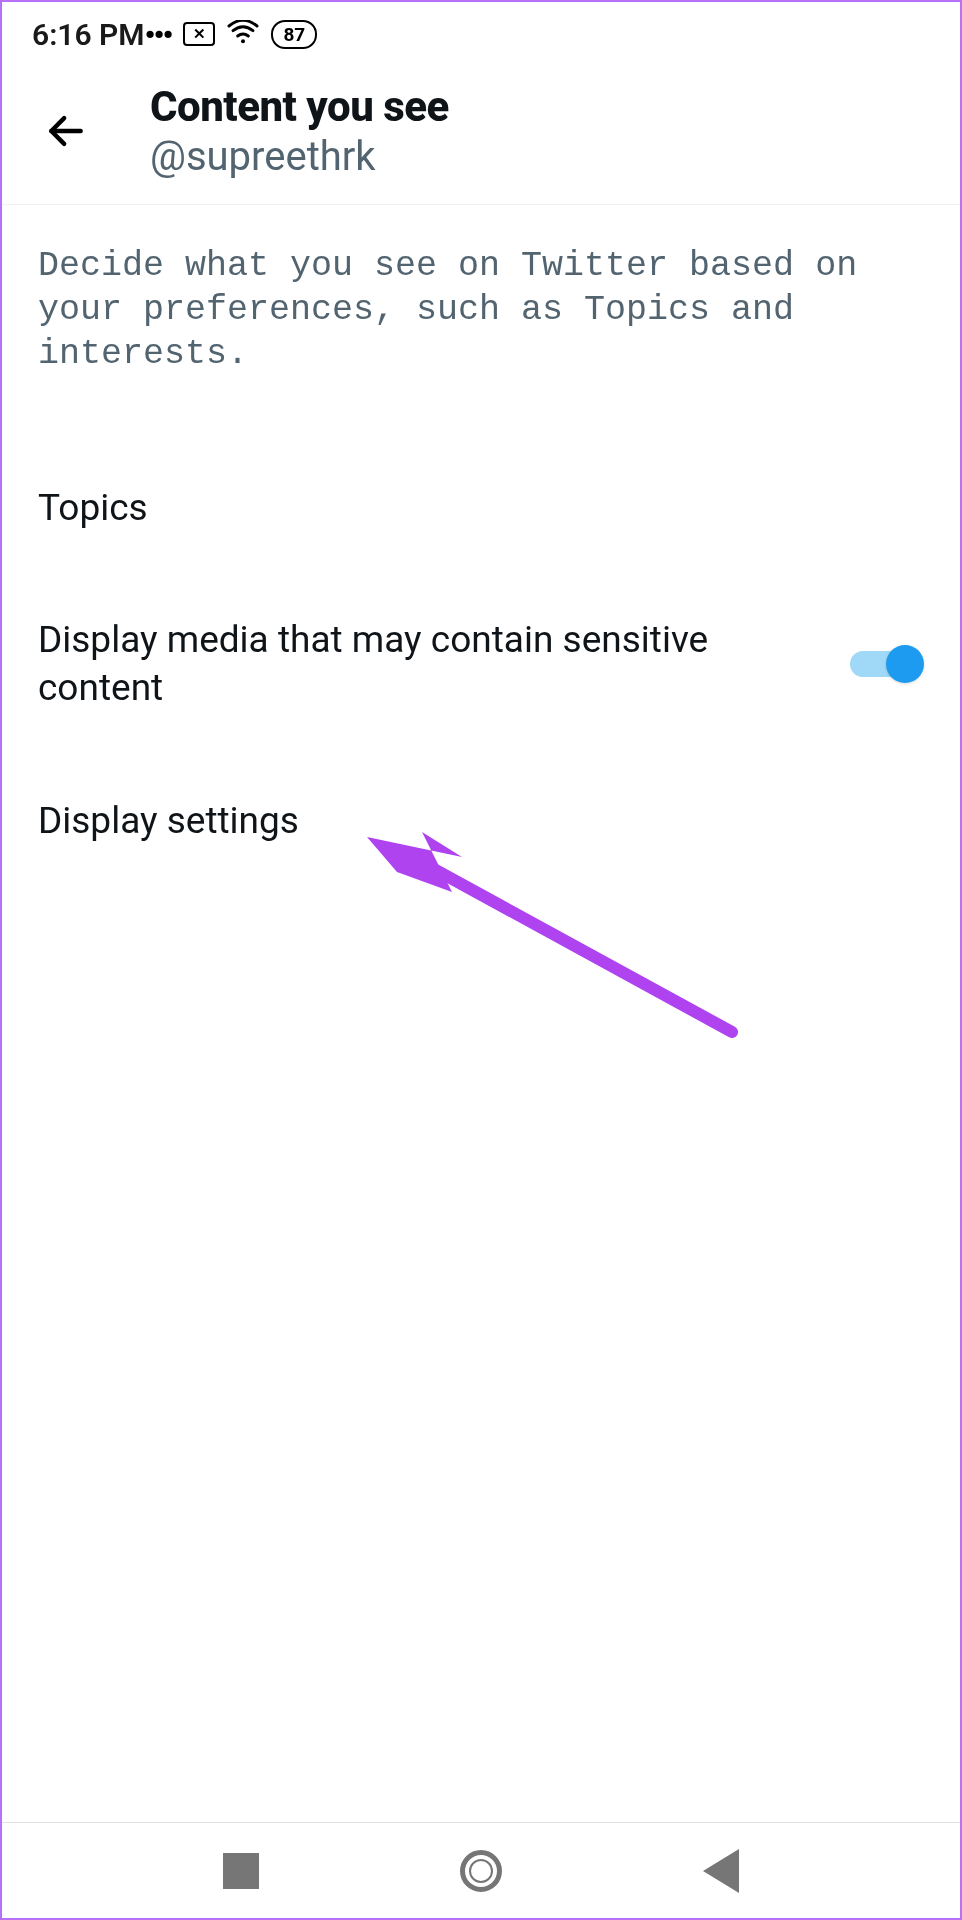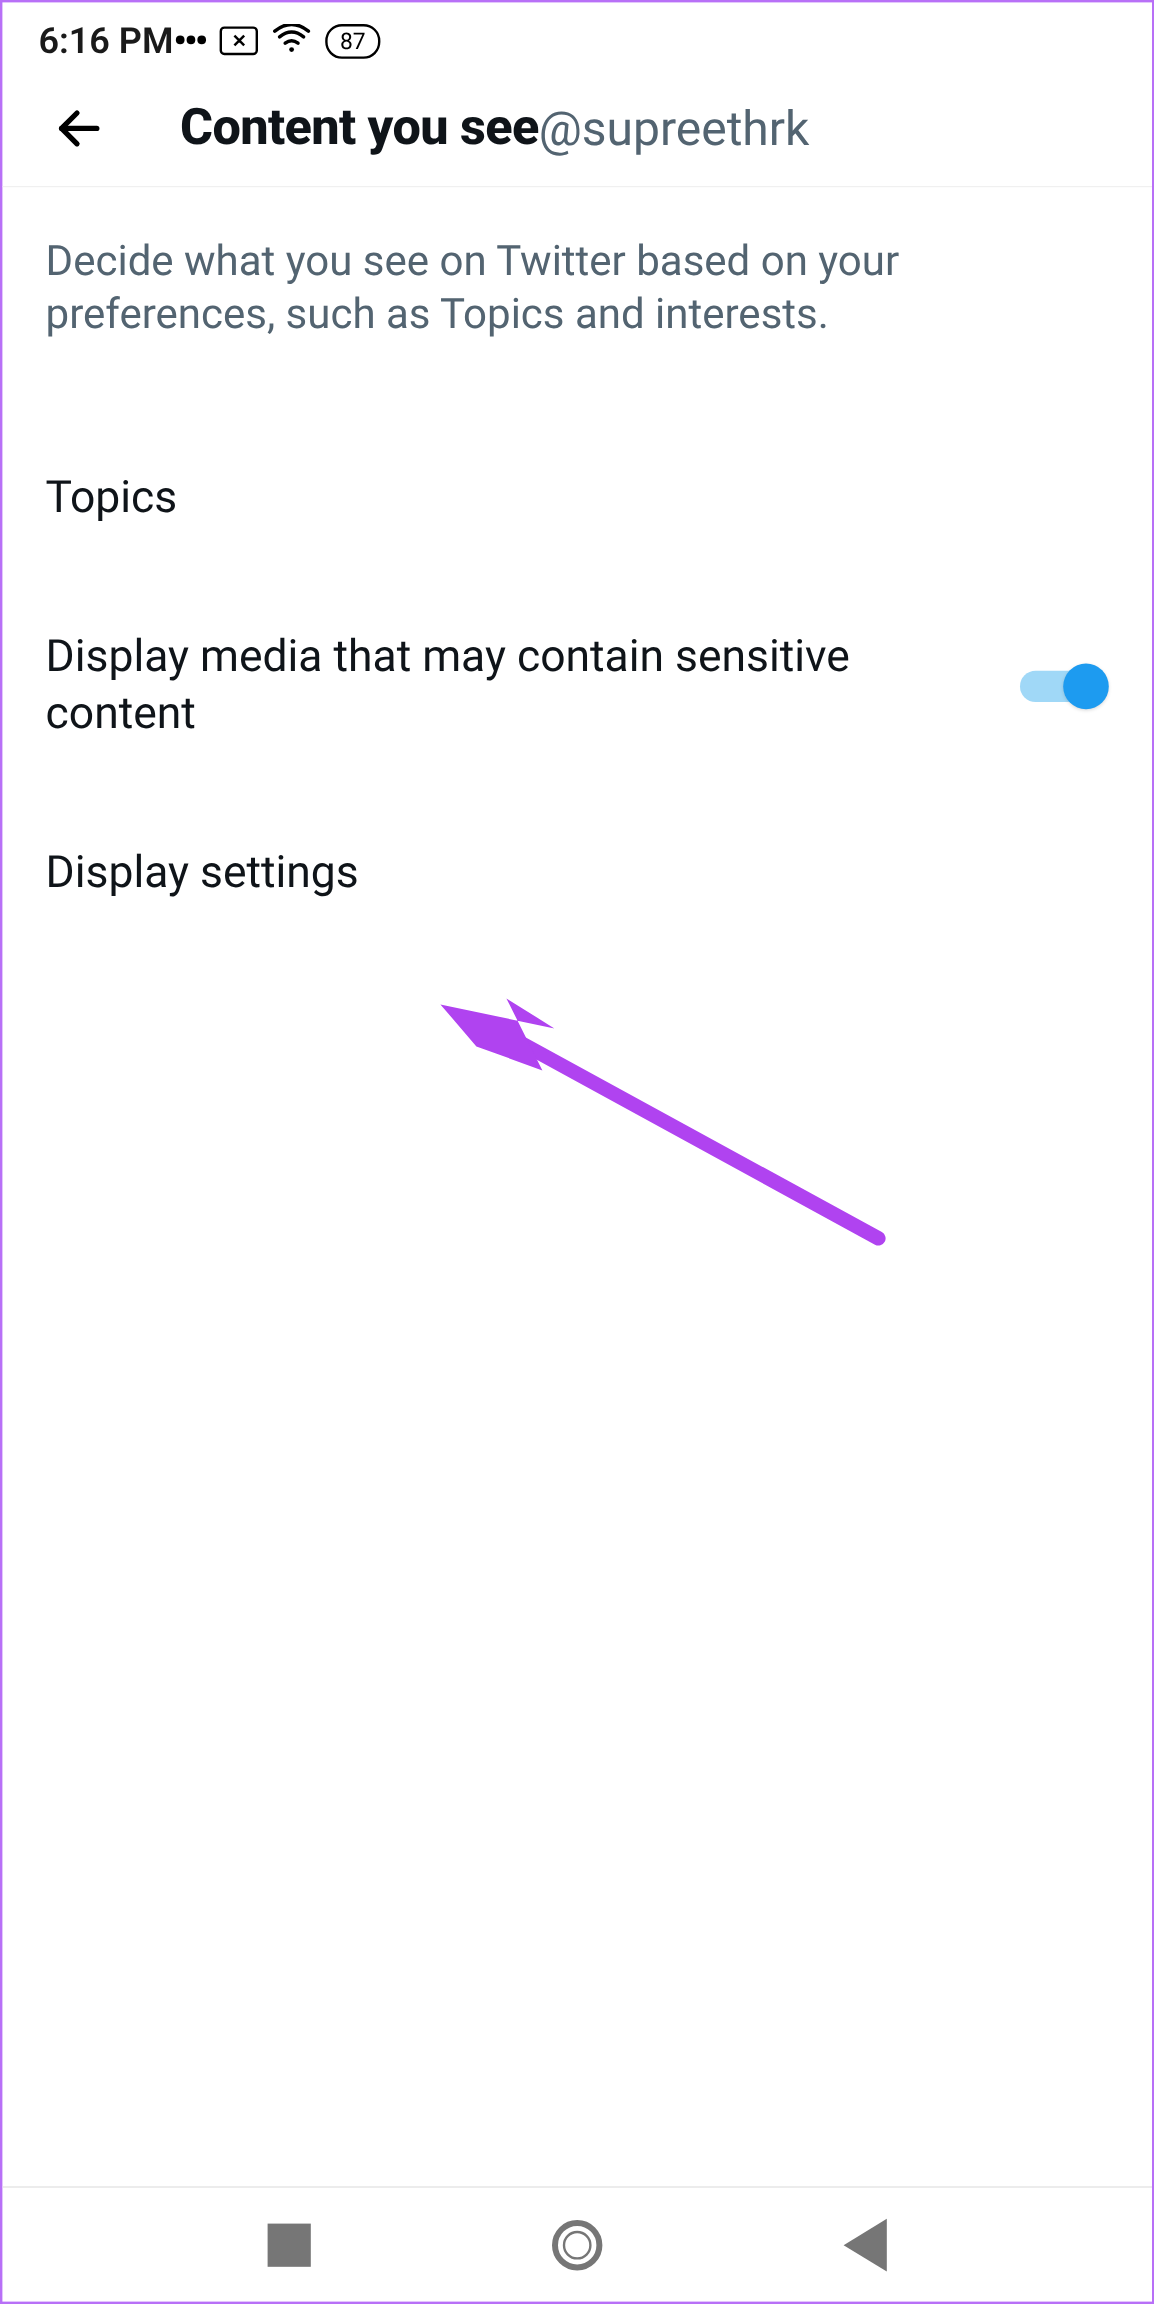--- a/index.html
+++ b/index.html
@@ -51,59 +51,60 @@
     }
     .wifi-icon {
       width: 32px;
       height: 24px;
     }
     .battery-pill {
       border: 2.5px solid #000;
       border-radius: 14px;
       padding: 1px 10px;
       font-size: 19px;
-      font-weight: 400;
+      font-weight: 700;
     }
     .header {
       display: flex;
       align-items: center;
       padding: 16px 20px 24px 40px;
       gap: 60px;
       border-bottom: 1px solid #f0f0f0;
     }
     .back-btn {
       width: 48px;
       height: 48px;
       display: flex;
       align-items: center;
       justify-content: center;
     }
     .header-text {
       display: flex;
-      flex-direction: row;
+      flex-direction: column;
     }
     .page-title {
       font-size: 42px;
       font-weight: 800;
       color: #0f1419;
       letter-spacing: -0.5px;
     }
     .username {
       font-size: 40px;
       color: #536471;
       margin-top: 2px;
     }
     .content {
       padding: 40px 36px 0 36px;
     }
     .description {
       font-size: 35px;
       color: #536471;
       line-height: 1.25;
       margin-bottom: 80px;
+      font-family: Liberation Mono, monospace;
     }
     .setting-item {
       display: flex;
       align-items: center;
       justify-content: space-between;
       padding: 28px 0;
       margin-bottom: 28px;
     }
     .setting-label {
       font-size: 37px;

